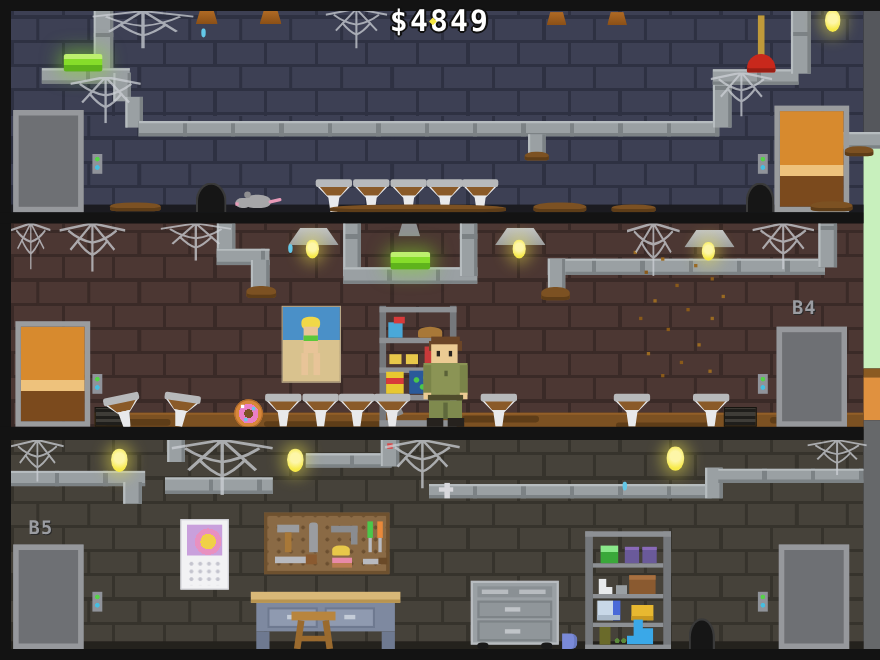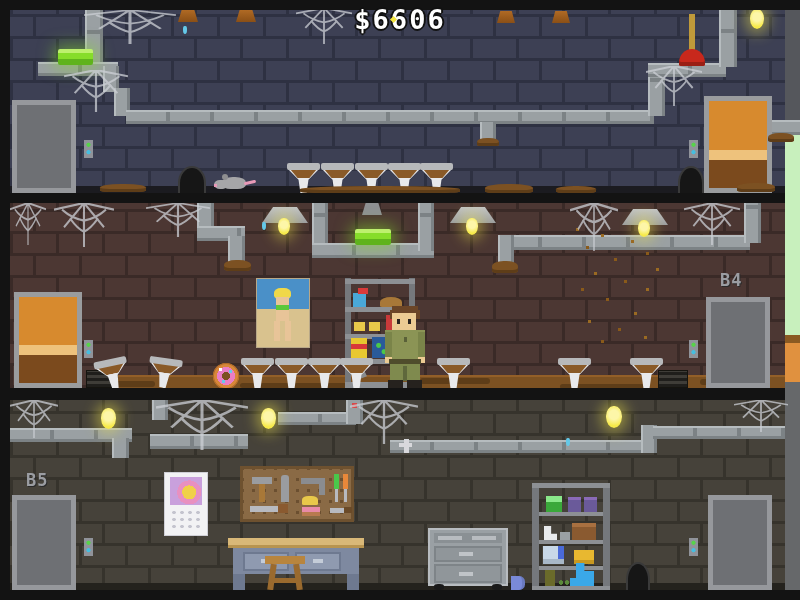--- a/index.html
+++ b/index.html
@@ -478,16 +478,16 @@
   <div class="tool" style="left:570px;top:563px;width:24px;height:23px;background:#3aa8e8;clip-path:polygon(0 100%,100% 100%,100% 35%,60% 35%,60% 0,25% 0,25% 65%,0 65%)"></div>
 
   <div class="hole" style="left:626px;top:562px;width:24px;height:28px"></div>
 
   <div class="bar" style="left:0;top:0;width:800px;height:10px"></div>
   <div class="bar" style="left:0;top:0;width:10px;height:600px"></div>
   <div class="bar" style="left:0;top:193px;width:785px;height:10px"></div>
   <div class="bar" style="left:0;top:388px;width:785px;height:12px"></div>
   <div class="bar" style="left:0;top:590px;width:800px;height:10px"></div>
 
-  <div class="money">$6606</div>
+  <div class="money">$4849</div>
   <div class="sparkle" style="left:391px;top:17px"></div>
 
 </div>
 
 </body></html>

